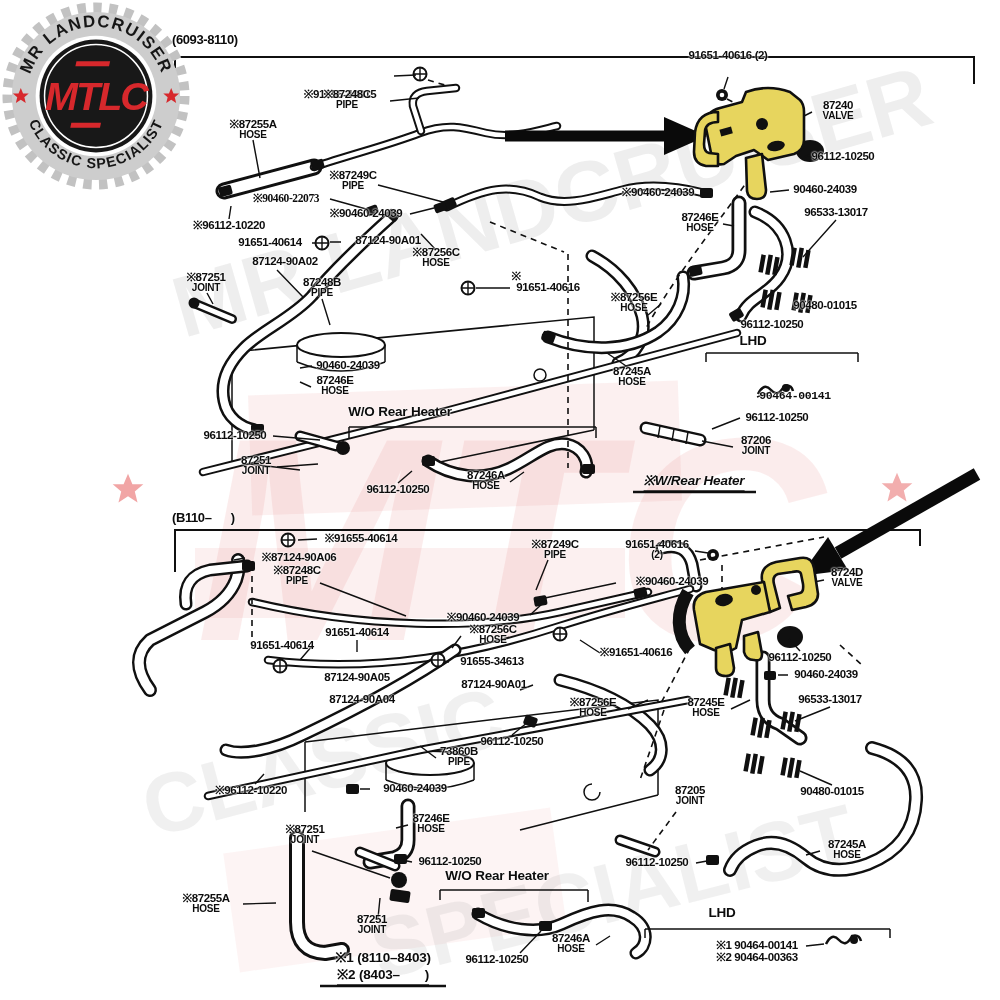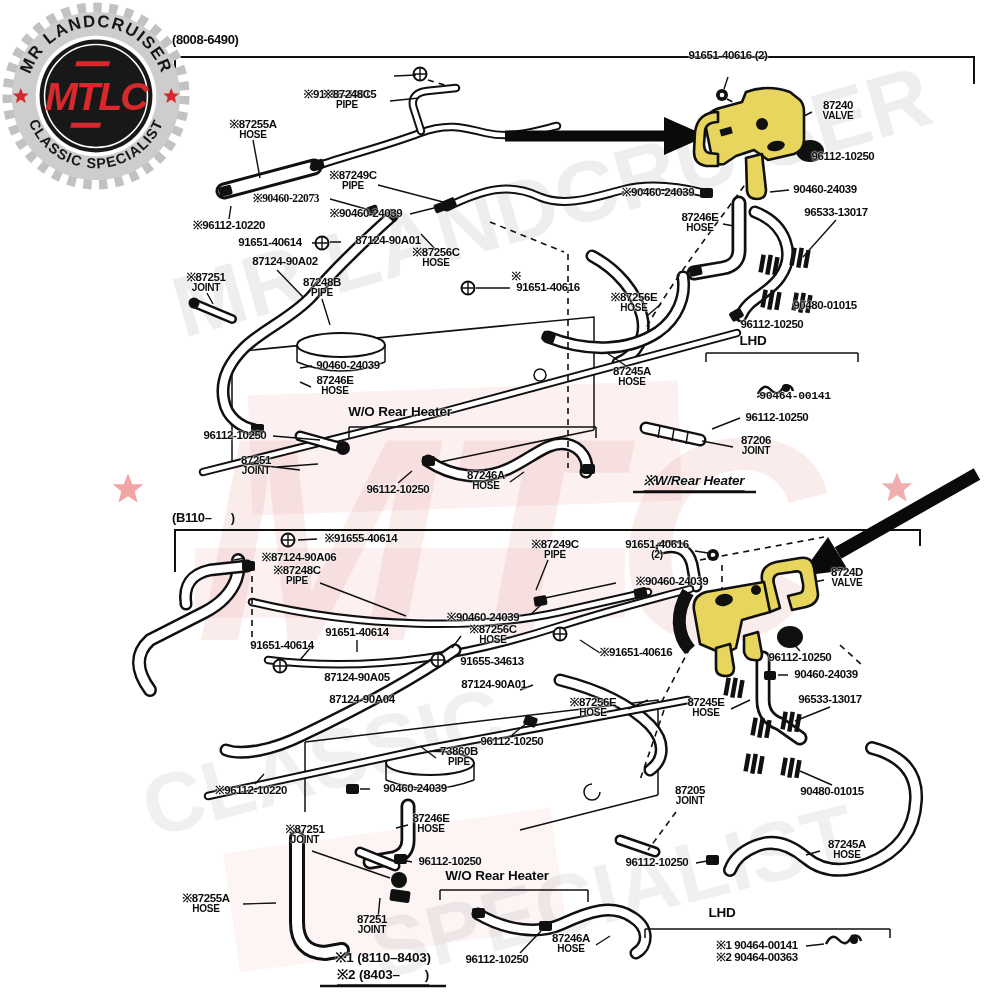--- a/index.html
+++ b/index.html
@@ -307,21 +307,21 @@
   <g fill="#d7282c">
     <path transform="translate(19,95)" d="M0,-8 L2.3,-2.5 L8,-2.5 L3.6,1.3 L5,7 L0,3.7 L-5,7 L-3.6,1.3 L-8,-2.5 L-2.3,-2.5 Z"></path>
     <path transform="translate(171,95)" d="M0,-8 L2.3,-2.5 L8,-2.5 L3.6,1.3 L5,7 L0,3.7 L-5,7 L-3.6,1.3 L-8,-2.5 L-2.3,-2.5 Z"></path>
   </g>
   <text x="95" y="109" font-size="40" font-weight="bold" font-style="italic" fill="#d7282c" text-anchor="middle" letter-spacing="-2">MTLC</text>
   <rect x="88" y="60" width="34" height="5" fill="#d7282c" transform="skewX(-12)"></rect>
   <rect x="96" y="122" width="30" height="5" fill="#d7282c" transform="skewX(-12)"></rect>
 </svg>
 
 <div id="labels">
-      <div class="part-label hdr" style="left: 172px; top: 40px;">(8008-6490)</div>
+      <div class="part-label hdr" style="left: 172px; top: 40px;">(6093-8110)</div>
       <div class="part-label" style="left: 340px; top: 72px; margin-top: 23px;"><div class="main">※91655-40615</div></div>
       <div class="part-label" style="left: 347px; top: 101px;"><div class="main">※87248C</div><div class="sub">PIPE</div></div>
       <div class="part-label" style="left: 253px; top: 131px;"><div class="main">※87255A</div><div class="sub">HOSE</div></div>
       <div class="part-label" style="left: 353px; top: 182px;"><div class="main">※87249C</div><div class="sub">PIPE</div></div>
       <div class="part-label" style="left: 286px; top: 199px; font-family: Liberation Serif, serif;"><div class="main">※90460-22073</div></div>
       <div class="part-label" style="left: 366px; top: 214px;"><div class="main">※90460-24039</div></div>
       <div class="part-label" style="left: 229px; top: 226px;"><div class="main">※96112-10220</div></div>
       <div class="part-label" style="left: 270px; top: 243px;"><div class="main">91651-40614</div></div>
       <div class="part-label" style="left: 388px; top: 241px;"><div class="main">87124-90A01</div></div>
       <div class="part-label" style="left: 265px; top: 262px; margin-left: 20px;"><div class="main">87124-90A02</div></div>

